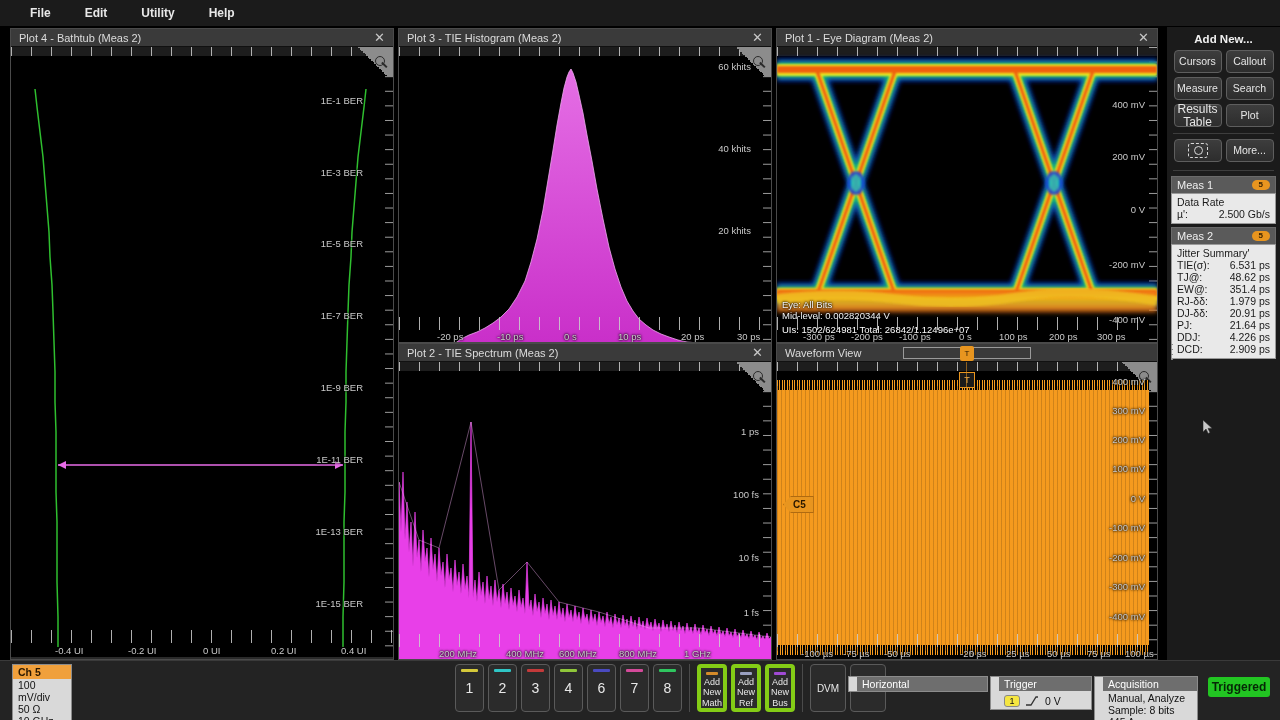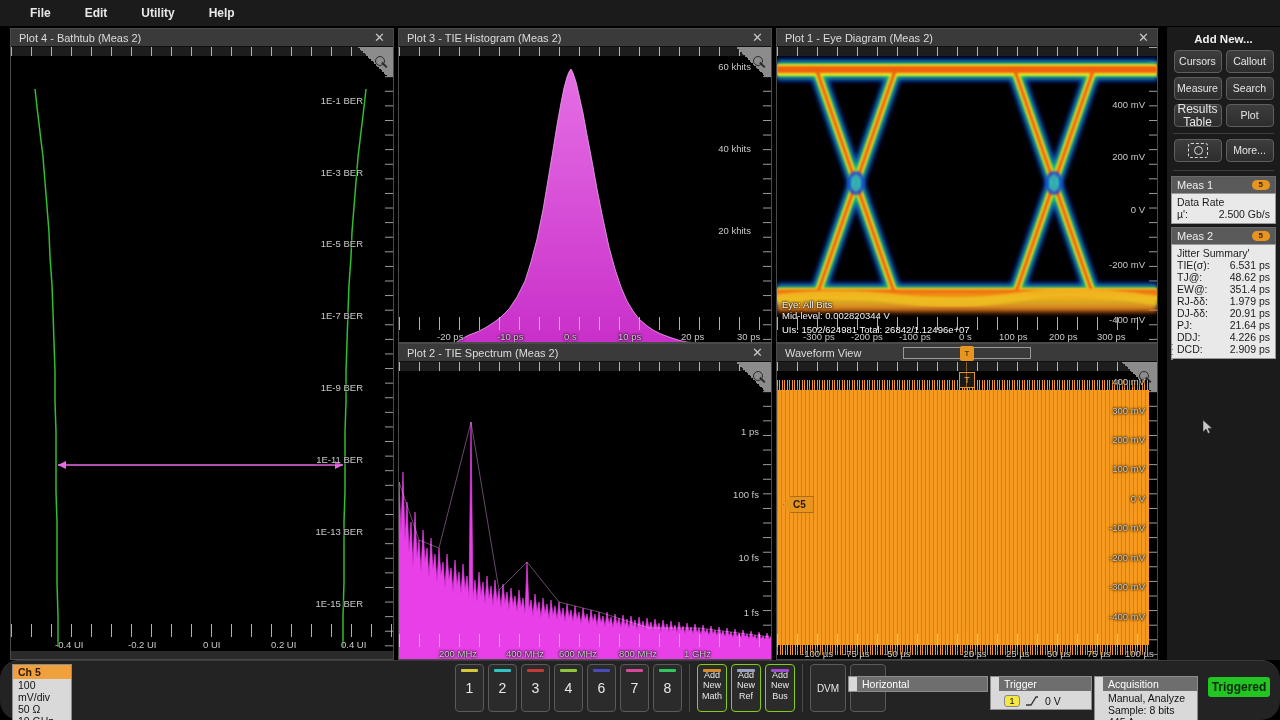--- a/index.html
+++ b/index.html
@@ -130,21 +130,21 @@
     background-image:radial-gradient(circle, #8a8a8a .8px, transparent 1px);
     background-size:4px 5px;
   }
   .cursor-arrow{
     position:absolute; left:1203px; top:420px; width:10px; height:14px;
   }
 
   
   #bottombar{
     position:absolute; left:0; bottom:0; width:1280px; height:60px;
-    background:#232323; border-top:1px solid #3a3a3a;border-radius:19px;
+    background:#232323; border-top:1px solid #3a3a3a;
   }
   .ch-badge{
     position:absolute; left:12px; top:3px; width:60px;
     background:#d9d9d9; color:#111; border:1px solid #8c8c8c;
     font-size:10.5px;
   }
   .ch-badge .hdr{ background:#f0a03c; color:#2a1800; font-weight:bold; padding:1px 5px; }
   .ch-badge .ln{ padding:0px 5px; }
   .chan-row{
     position:absolute; left:455px; top:3px; display:flex; gap:4px; align-items:flex-start;
@@ -152,23 +152,23 @@
   .chan-btn{
     width:29px; height:48px; border:1px solid #5a5a5a; border-radius:4px;
     background:#2b2b2b; color:#e8e8e8;
     display:flex; align-items:center; justify-content:center;
     font-size:14px; position:relative;
   }
   .chan-btn .topbar{
     position:absolute; top:4px; left:5px; right:5px; height:2.5px; border-radius:1px;
   }
   .addnew-btn{
-    width:30px; height:48px; border:1px solid #84cc16; border-radius:4px;
+    width:30px; height:48px; border:4px solid #84cc16; border-radius:4px;
     background:#2b2b2b; color:#e8e8e8; font-size:9px; text-align:center;
-    display:flex; align-items:flex-start; justify-content:center; line-height:1.15;
+    display:flex; align-items:flex-end; justify-content:center; line-height:1.15;
     position:relative; padding-top:5px;
   }
   .addnew-btn .topbar{ position:absolute; top:4px; left:5px; right:5px; height:2.5px; border-radius:1px; }
   .sep{ width:1px; background:#4a4a4a; height:48px; margin:0 3px; }
   .wide-btn{
     width:36px; height:48px; border:1px solid #5a5a5a; border-radius:4px;
     background:#2b2b2b; color:#e8e8e8; font-size:10px;
     display:flex; align-items:center; justify-content:center;
   }
   .infobox{
@@ -197,21 +197,21 @@
   <div class="menu-item">Edit</div>
   <div class="menu-item">Utility</div>
   <div class="menu-item">Help</div>
 </div>
 
 <div class="panel" style="left:10px; top:28px; width:384px; height:632px;">
   <div class="panel-title">
     <span>Plot 4 - Bathtub (Meas 2)</span>
     <span class="panel-close">✕</span>
   </div>
-  <div class="graticule" style="top:18px; bottom:8px;">
+  <div class="graticule" style="top:18px; bottom:2px;">
     <div class="dotgrid"></div>
     <div class="ruler-top">
         <div class="tickrow"></div>
       </div>
     <div class="ruler-right"></div>
     <div class="zoomcorner"></div>
 
     <svg width="382" height="614" viewBox="0 0 382 614" style="position:absolute;left:0;top:0;">
       <polyline fill="none" stroke="#2fbf2f" stroke-width="1.5" points="24,42 26,60 29,85 32,110 34,135 36,160 38,185 39,210 41,238 42,265 43,295 44,325 44,355 45,385 45,415 45,445 46,475 46,505 46,535 47,570 47,600"></polyline>
       <polyline fill="none" stroke="#2fbf2f" stroke-width="1.5" points="355,42 353,60 350,85 347,110 345,135 343,160 341,185 340,210 338,238 337,265 336,295 335,325 335,355 334,385 334,415 334,445 333,475 333,505 333,535 332,570 332,600"></polyline>

